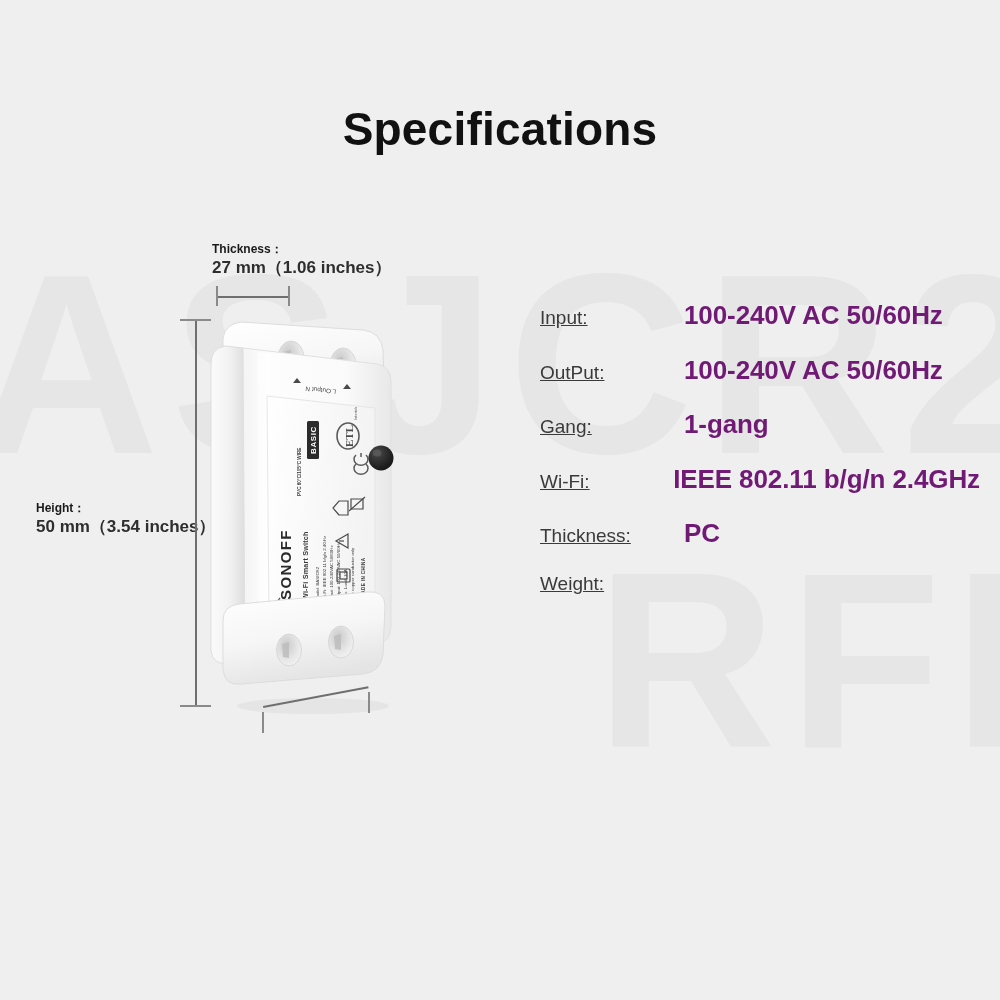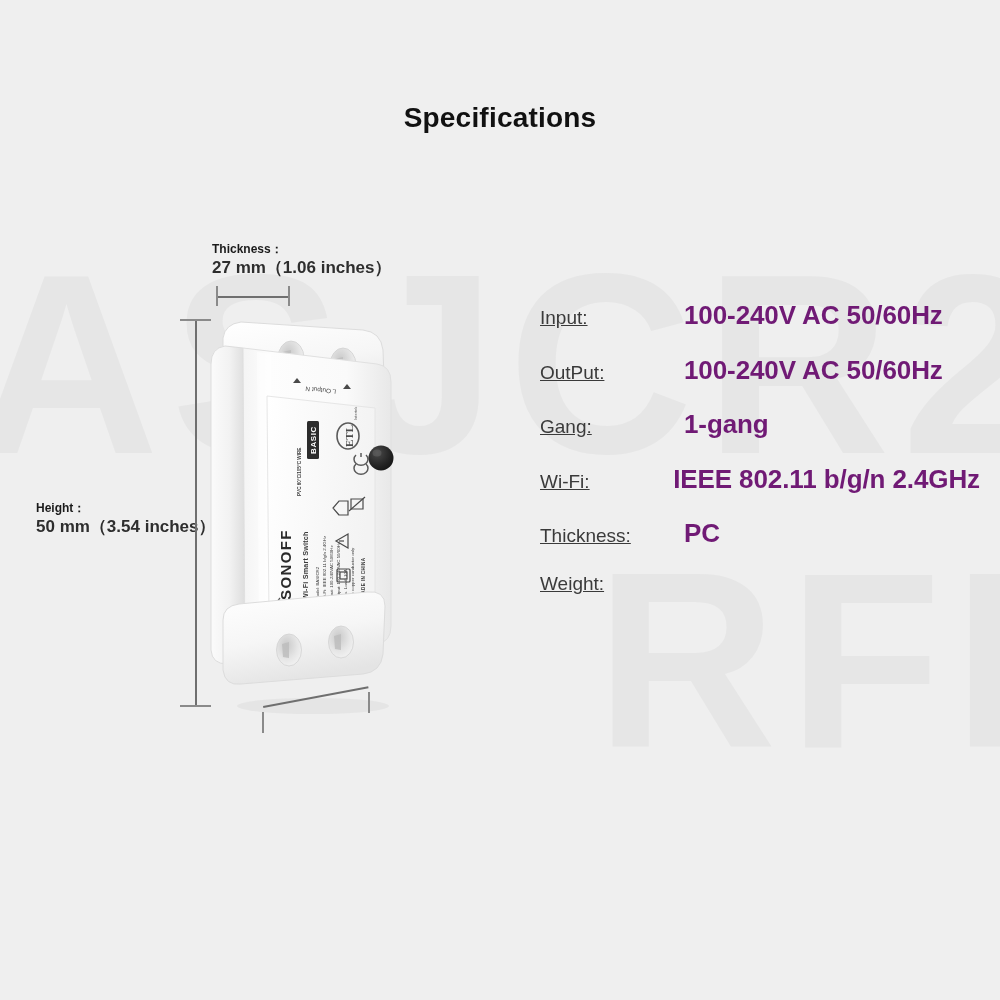--- a/index.html
+++ b/index.html
@@ -48,21 +48,21 @@
     font-size: 250px;
   }
 
   
   .page-title {
     position: absolute;
     left: 0;
     top: 102px;
     width: 1000px;
     text-align: center;
-    font-size: 28px;
+    font-size: 46px;
     font-weight: 700;
     color: #111;
     letter-spacing: 0.2px;
   }
 
   
   #figure {
     position: absolute;
     left: 0;
     top: 0;

